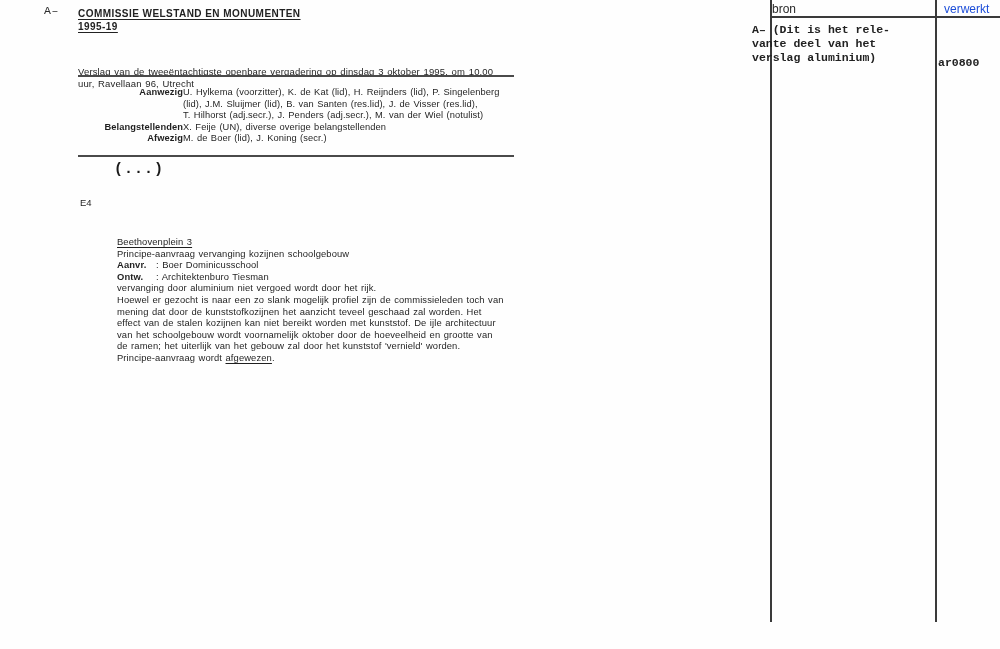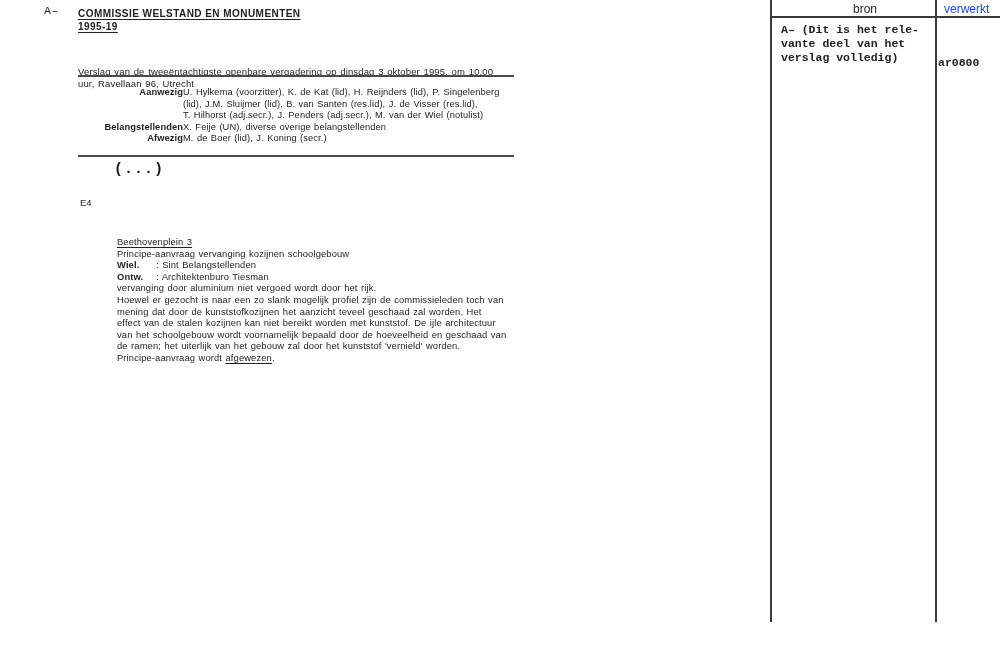--- a/index.html
+++ b/index.html
@@ -54,27 +54,27 @@
   .body-lines .line { white-space:nowrap; }
   .decision-line { white-space:nowrap; }
   .decision-word { text-decoration:underline; text-underline-offset:2px; }
   
   .vline { position:absolute; top:0; width:2px; height:622px; background:#3a3a3a; }
   .vline-left { left:770px; }
   .vline-mid  { left:935px; }
   .header-rule { position:absolute; left:770px; top:16px; width:230px; height:2px; background:#3a3a3a; }
   .bron-header {
     position:absolute; left:772px; top:2px; width:158px;
-    text-align:center; font-size:12px; color:#2a2a2a;padding-left:28px;
+    text-align:left; font-size:12px; color:#2a2a2a;
   }
   .verwerkt-header {
     position:absolute; left:944px; top:2px; font-size:12px; color:#1d4ed8; white-space:nowrap;
   }
   .margin-note {
-    position:absolute; left:781px; top:23px;
+    position:absolute; left:752px; top:23px;
     font-family:"Liberation Mono","DejaVu Sans Mono",monospace;
     font-size:11.5px; line-height:14px; color:#222; font-weight:bold;
   }
   .margin-note .line { white-space:nowrap; }
   .verwerkt-value {
     position:absolute; left:938px; top:56px;
     font-family:"Liberation Mono","DejaVu Sans Mono",monospace;
     font-size:11.5px; color:#222; font-weight:bold; white-space:nowrap;
   }
 </style>
@@ -122,47 +122,47 @@
     <div class="rule rule2"></div>
 
     <div class="ellipsis-mark">(...)</div>
 
     <div class="agenda-item">
       <div class="item-code">E4</div>
       <div class="item-content">
         <div class="item-address">Beethovenplein 3</div>
         <div class="item-subject">Principe-aanvraag vervanging kozijnen schoolgebouw</div>
         <div class="field-row">
-          <span class="field-label">Wiel.</span><span>: Sint Belangstellenden</span>
+          <span class="field-label">Aanvr.</span><span>: Boer Dominicusschool</span>
         </div>
         <div class="field-row">
           <span class="field-label">Ontw.</span><span>: Architektenburo Tiesman</span>
         </div>
         <div class="body-lines">
             <div class="line">vervanging door aluminium niet vergoed wordt door het rijk.</div>
             <div class="line">Hoewel er gezocht is naar een zo slank mogelijk profiel zijn de commissieleden toch van</div>
             <div class="line">mening dat door de kunststofkozijnen het aanzicht teveel geschaad zal worden. Het</div>
             <div class="line">effect van de stalen kozijnen kan niet bereikt worden met kunststof. De ijle architectuur</div>
-            <div class="line">van het schoolgebouw wordt voornamelijk bepaald door de hoeveelheid en geschaad van</div>
+            <div class="line">van het schoolgebouw wordt voornamelijk oktober door de hoeveelheid en grootte van</div>
             <div class="line">de ramen; het uiterlijk van het gebouw zal door het kunststof 'vernield' worden.</div>
           </div>
         <div class="decision-line">
           <span>Principe-aanvraag wordt </span><span class="decision-word">afgewezen</span><span>.</span>
         </div>
       </div>
     </div>
   </div>
 
   <div class="vline vline-left"></div>
   <div class="vline vline-mid"></div>
   <div class="header-rule"></div>
   <div class="bron-header">bron</div>
   <div class="verwerkt-header">verwerkt</div>
 
   <div class="margin-note">
       <div class="line">A– (Dit is het rele-</div>
       <div class="line">vante deel van het</div>
-      <div class="line">verslag volledig)</div>
+      <div class="line">verslag aluminium)</div>
     </div>
 
   <div class="verwerkt-value">ar0800</div>
 
 </div>
 
 </body></html>

